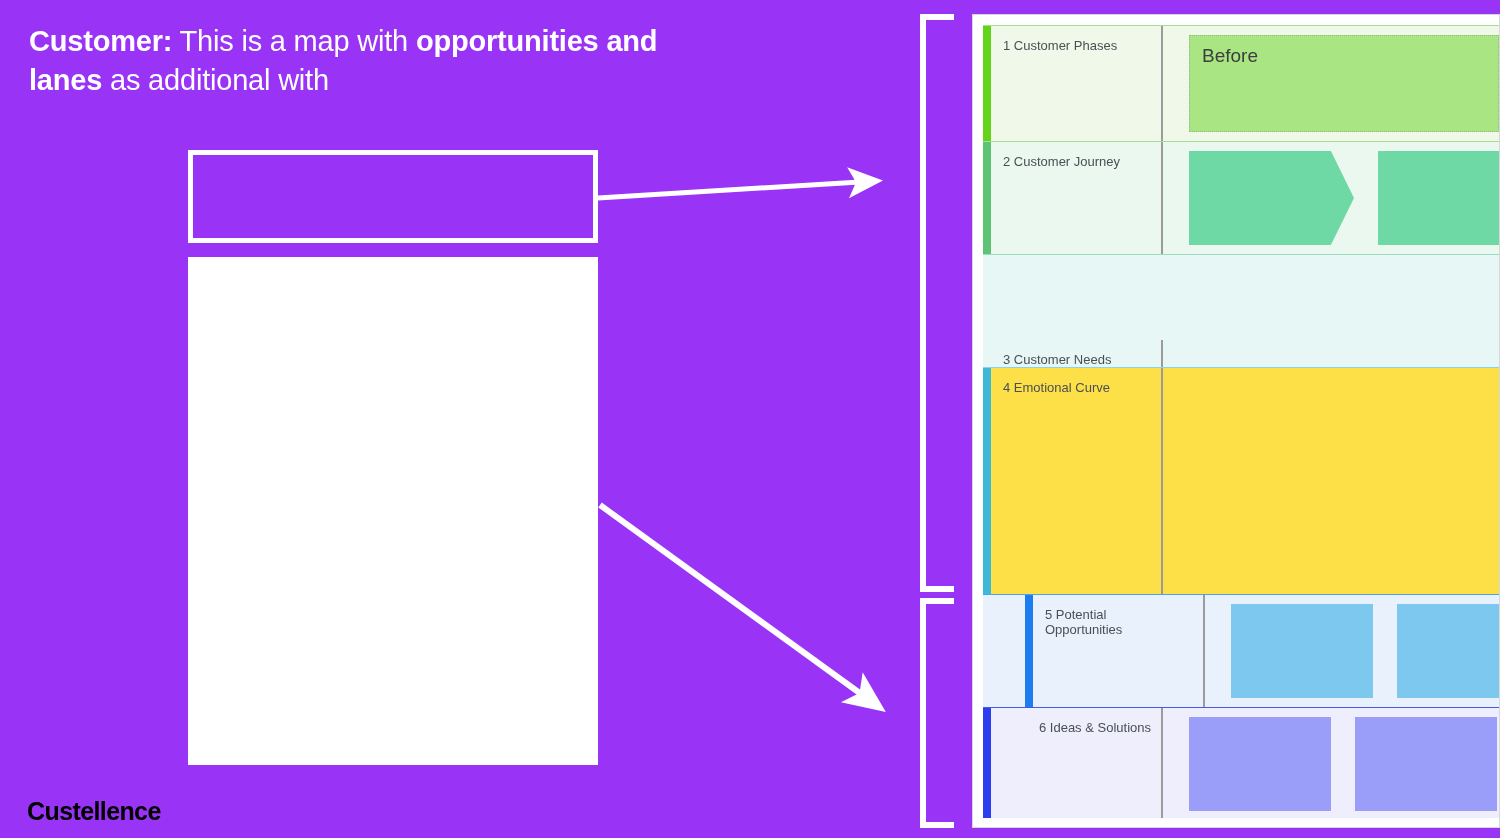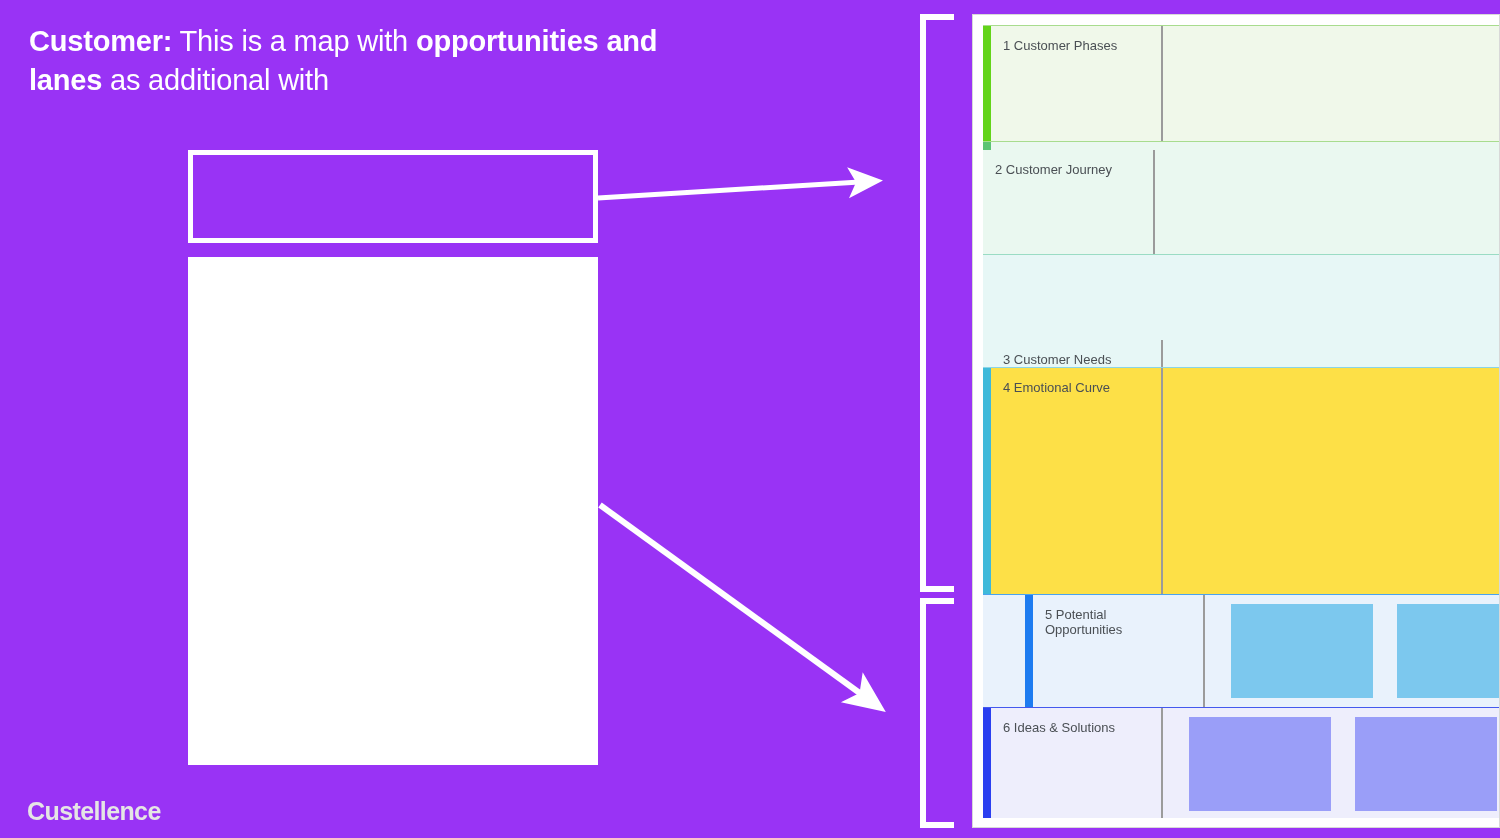--- a/index.html
+++ b/index.html
@@ -47,21 +47,21 @@
     top: 257px;
     width: 410px;
     height: 508px;
     background: #ffffff;
   }
 
   .logo {
     position: absolute;
     left: 27px;
     top: 797px;
-    color: #e5e5e5;
+    color: #000000;
     font-size: 25px;
     font-weight: 700;
     letter-spacing: -0.6px;
   }
 
   
   .arrows {
     position: absolute;
     left: 0; top: 0;
     width: 1500px; height: 838px;
@@ -131,21 +131,21 @@
     gap: 24px;
     overflow: hidden;
   }
 
   
   .lane-1 { background: #f0f8ea; border-top: 1px solid #a8dc8e; border-bottom: 1px solid #a8dc8e; }
   .lane-2 { background: #eaf8f0; border-bottom: 1px solid #9adcc4; }
   .lane-3 { background: #e7f7f6; border-bottom: 1px solid #8ad4e6; align-items: flex-end; }
   .lane-4 { background: #fde047; border-bottom: 1px solid #4aa3ef; }
   .lane-5 { background: #e9f2fc; border-bottom: 1px solid #4459ee; }
-  .lane-6 { background: #eeeefc; border-bottom: 1px solid #4459ee; }
+  .lane-6 { background: #eeeefc; border-bottom: 1px solid #4459ee; text-align: right; }
 
   
   .card {
     box-sizing: border-box;
     border: 1px dotted rgba(120,130,140,0.45);
   }
   .card-phase {
     background: #a9e683;
     flex: 1 1 auto;
     padding: 9px 0 0 12px;
@@ -205,22 +205,25 @@
   </svg>
 
   <div class="bracket bracket-top"></div>
   <div class="bracket bracket-bottom"></div>
 
   <div class="map-frame">
     <div class="map-grid" id="map-grid">
         <div class="lane lane-1" style="height: 117px;">
           <div class="lane-strip" style="background: rgb(99, 212, 25);"></div>
           <div class="lane-label">1 Customer Phases</div>
-        </div>
-        <div class="lane lane-2" style="height: 113px; flex-direction: column;">
+          <div class="lane-content">
+            <div class="card card-phase" style="background: rgb(169, 230, 131);">Before</div>
+          </div>
+        </div>
+        <div class="lane lane-2" style="height: 113px;">
           <div class="lane-strip" style="background: rgb(92, 196, 116);"></div>
           <div class="lane-label">2 Customer Journey</div>
           <div class="lane-content">
             <div class="card card-step" style="background: rgb(110, 217, 164);"></div>
             <div class="card card-step plain" style="background: rgb(110, 217, 164);"></div>
           </div>
         </div>
         <div class="lane lane-3" style="height: 113px;">
           <div class="lane-strip" style="background: rgb(79, 192, 178);"></div>
           <div class="lane-label">3 Customer Needs</div>

